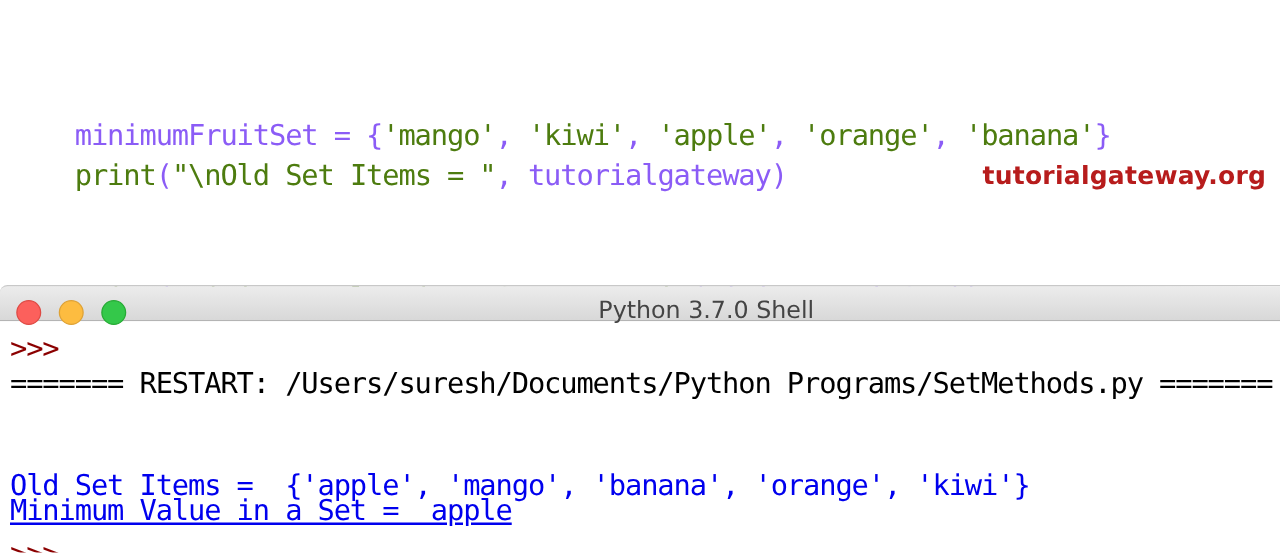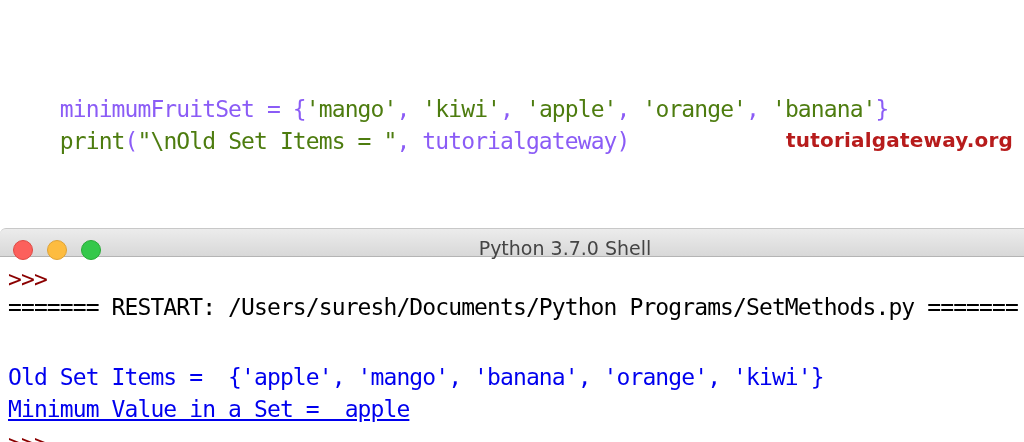--- a/index.html
+++ b/index.html
@@ -123,16 +123,16 @@
 <div class="titlebar">
   <div class="traffic close"></div>
   <div class="traffic min"></div>
   <div class="traffic max"></div>
   <div class="window-title">Python 3.7.0 Shell</div>
 </div>
 
 <div class="shell">
   <div class="shell-line prompt" style="top:-4px;">&gt;&gt;&gt;</div>
   <div class="shell-line restart" style="top:24px;">======= RESTART: /Users/suresh/Documents/Python Programs/SetMethods.py =======</div>
-  <div class="shell-line output" style="top:94px;">Old Set Items =  {'apple', 'mango', 'banana', 'orange', 'kiwi'}</div>
+  <div class="shell-line output" style="top:106px;">Old Set Items =  {'apple', 'mango', 'banana', 'orange', 'kiwi'}</div>
   <div class="shell-line output" style="top:126px;text-decoration:underline;">Minimum Value in a Set =  apple</div>
   <div class="shell-line prompt" style="top:160px;">&gt;&gt;&gt;</div>
 </div>
 
 </body></html>

